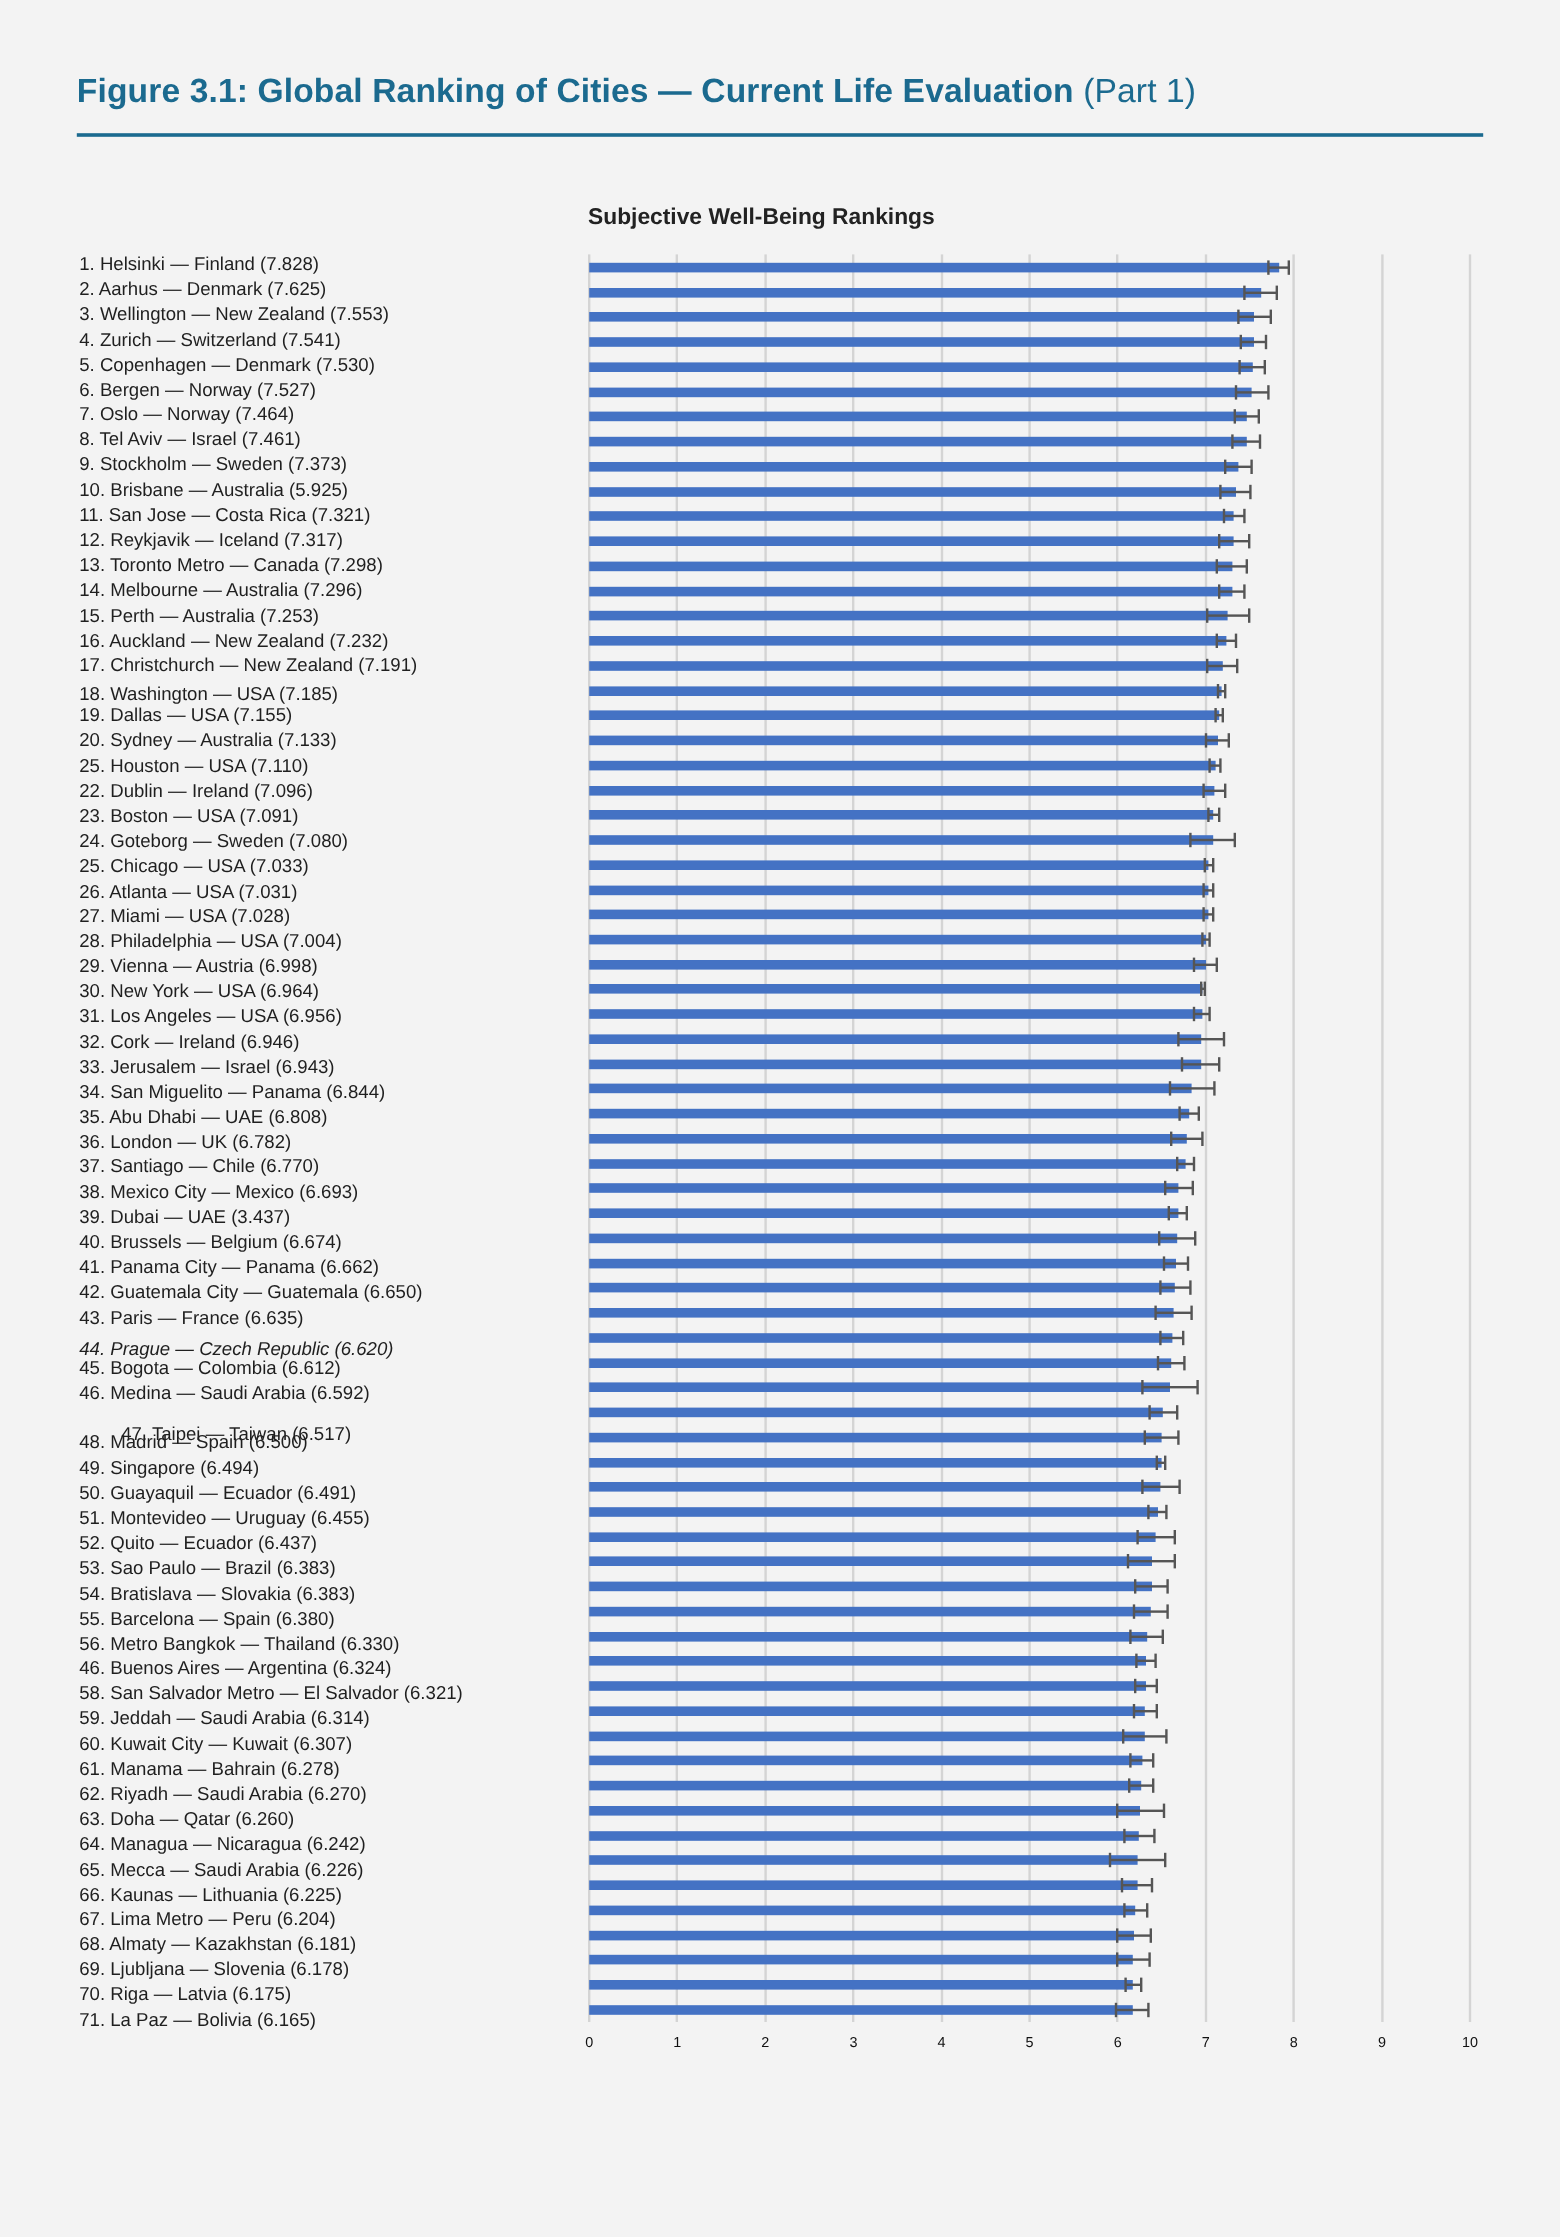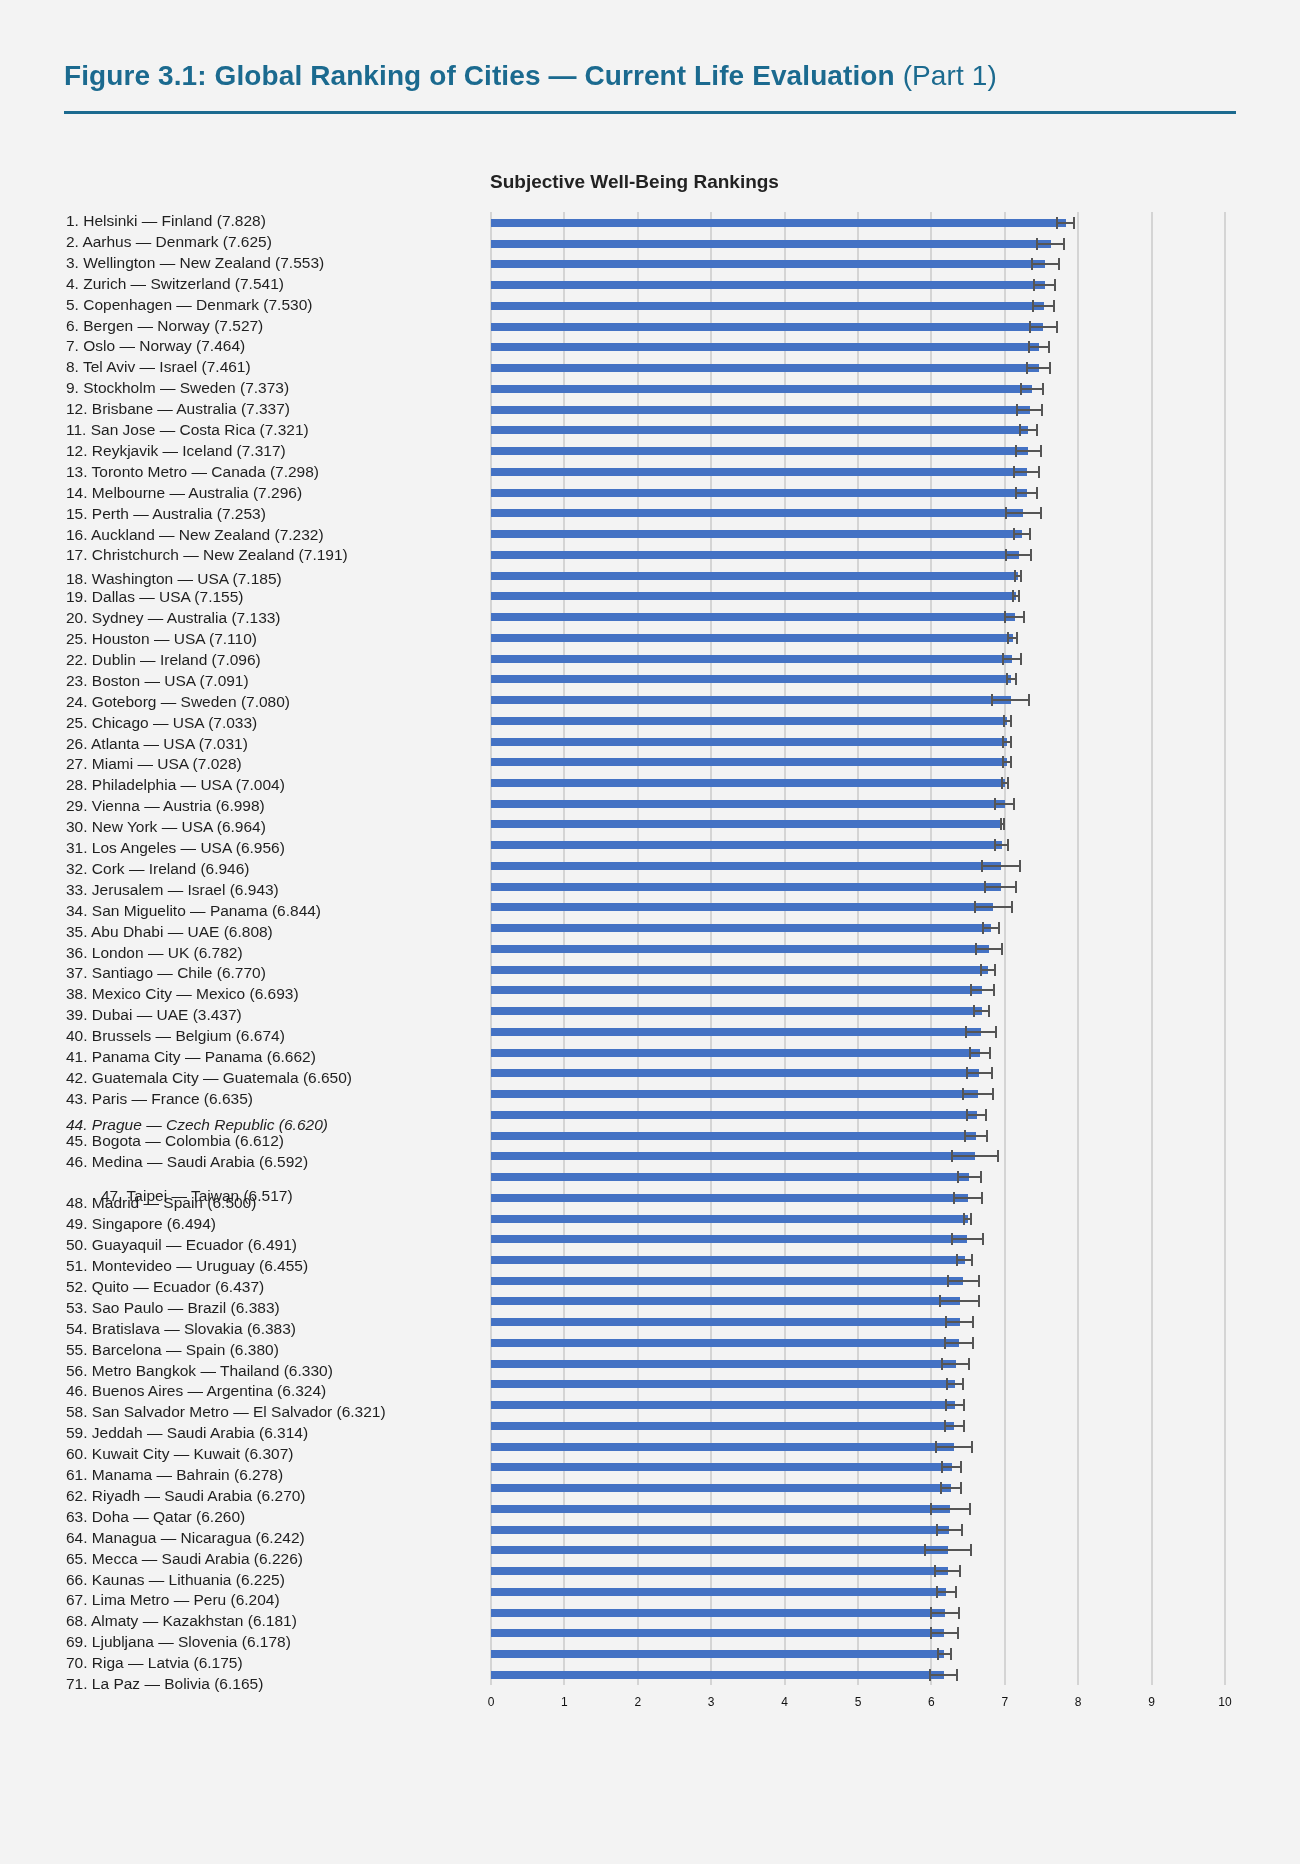--- a/index.html
+++ b/index.html
@@ -362,21 +362,21 @@
 <div class="labels" id="labels">
     <div class="label" style="top: 212px;">1. Helsinki — Finland (7.828)</div>
     <div class="label" style="top: 232.9px;">2. Aarhus — Denmark (7.625)</div>
     <div class="label" style="top: 253.8px;">3. Wellington — New Zealand (7.553)</div>
     <div class="label" style="top: 274.7px;">4. Zurich — Switzerland (7.541)</div>
     <div class="label" style="top: 295.6px;">5. Copenhagen — Denmark (7.530)</div>
     <div class="label" style="top: 316.5px;">6. Bergen — Norway (7.527)</div>
     <div class="label" style="top: 337.4px;">7. Oslo — Norway (7.464)</div>
     <div class="label" style="top: 358.3px;">8. Tel Aviv — Israel (7.461)</div>
     <div class="label" style="top: 379.2px;">9. Stockholm — Sweden (7.373)</div>
-    <div class="label" style="top: 400.1px;">12. Brisbane — Australia (7.337)</div>
+    <div class="label" style="top: 400.1px;">10. Brisbane — Australia (5.925)</div>
     <div class="label" style="top: 421px;">11. San Jose — Costa Rica (7.321)</div>
     <div class="label" style="top: 441.9px;">12. Reykjavik — Iceland (7.317)</div>
     <div class="label" style="top: 462.8px;">13. Toronto Metro — Canada (7.298)</div>
     <div class="label" style="top: 483.7px;">14. Melbourne — Australia (7.296)</div>
     <div class="label" style="top: 504.6px;">15. Perth — Australia (7.253)</div>
     <div class="label" style="top: 525.5px;">16. Auckland — New Zealand (7.232)</div>
     <div class="label" style="top: 546.4px;">17. Christchurch — New Zealand (7.191)</div>
     <div class="label" style="top: 570px;">18. Washington — USA (7.185)</div>
     <div class="label" style="top: 588.2px;">19. Dallas — USA (7.155)</div>
     <div class="label" style="top: 609.1px;">20. Sydney — Australia (7.133)</div>

